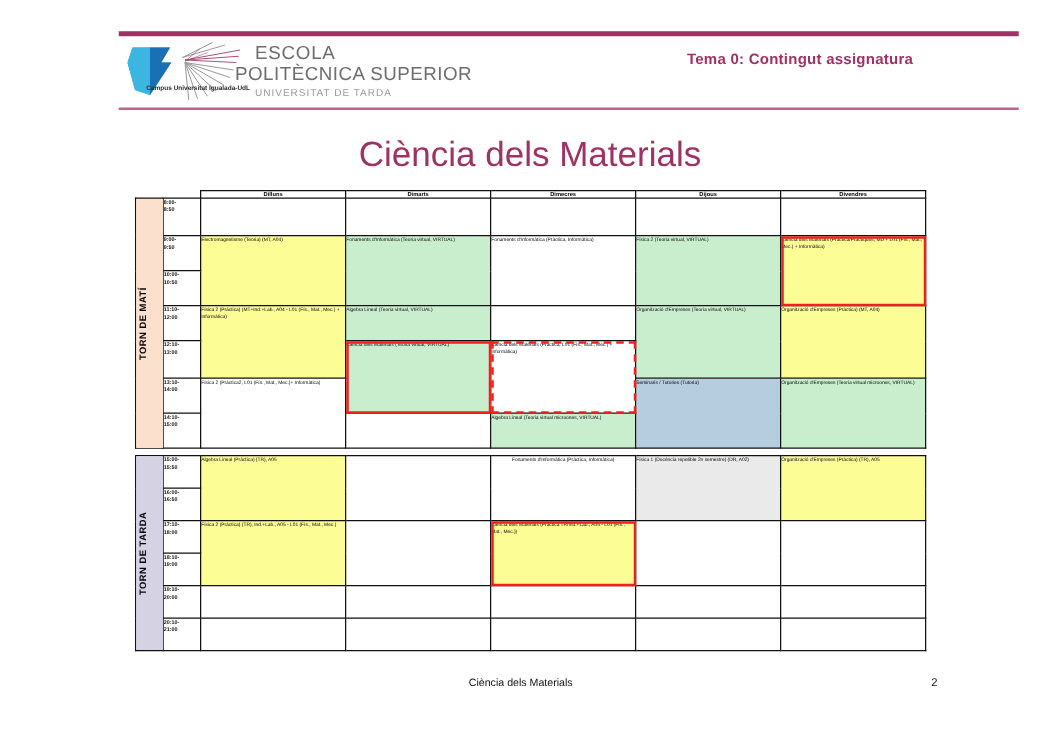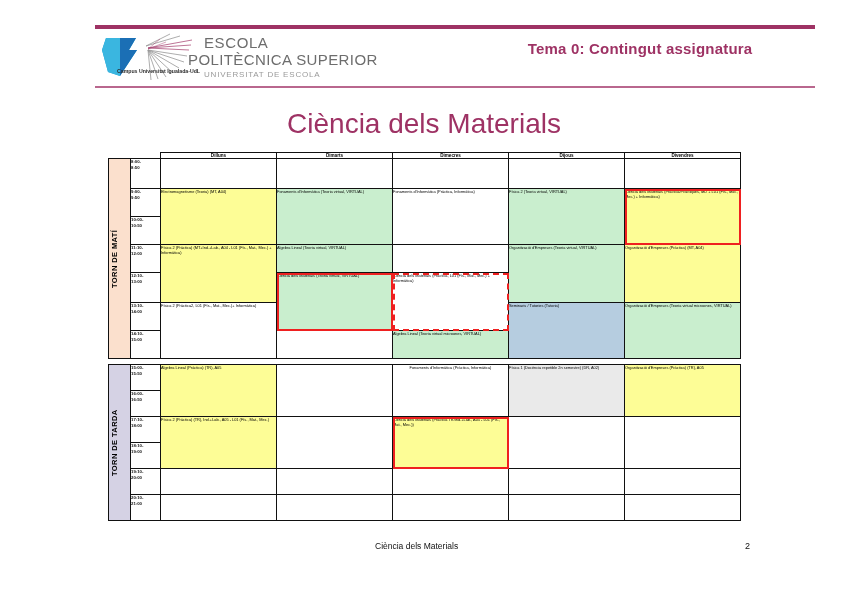--- a/index.html
+++ b/index.html
@@ -27,21 +27,21 @@
     position: absolute;
     left: 95px; top: 86px;
     width: 720px; height: 2px;
     background: #b9678e;
   }
   .hdr-title {
     position: absolute;
     left: 470px; top: 40px;
     width: 340px;
     text-align: center;
-    font-size: 15px;
+    font-size: 12px;
     font-weight: bold;
     color: #9e3264;
     letter-spacing: 0.2px;
   }
   .logo-wrap {
     position: absolute;
     left: 96px; top: 32px;
     width: 290px; height: 52px;
   }
   .logo-l1 { position:absolute; left:108px; top:2px;  font-size:15px; letter-spacing:0.6px; color:#6d6d6d; }
@@ -192,21 +192,21 @@
       <g stroke="#9e3264" stroke-width="0.7" opacity="0.6">
         <line x1="52" y1="17" x2="70" y2="10"></line>
         <line x1="52" y1="17" x2="64" y2="7"></line>
       </g>
     </svg>
     <div class="campus-tag">Campus
 Universitat
 Igualada-UdL</div>
     <div class="logo-l1">ESCOLA</div>
     <div class="logo-l2">POLITÈCNICA SUPERIOR</div>
-    <div class="logo-l3">UNIVERSITAT DE ESCOLA</div>
+    <div class="logo-l3">UNIVERSITAT DE TARDA</div>
   </div>
 
   <div class="hdr-title">Tema 0: Contingut assignatura</div>
 
   <div class="slide-title">Ciència dels Materials</div>
 
   <div class="tt">
     <table>
       <colgroup>
         <col class="c-turn">

